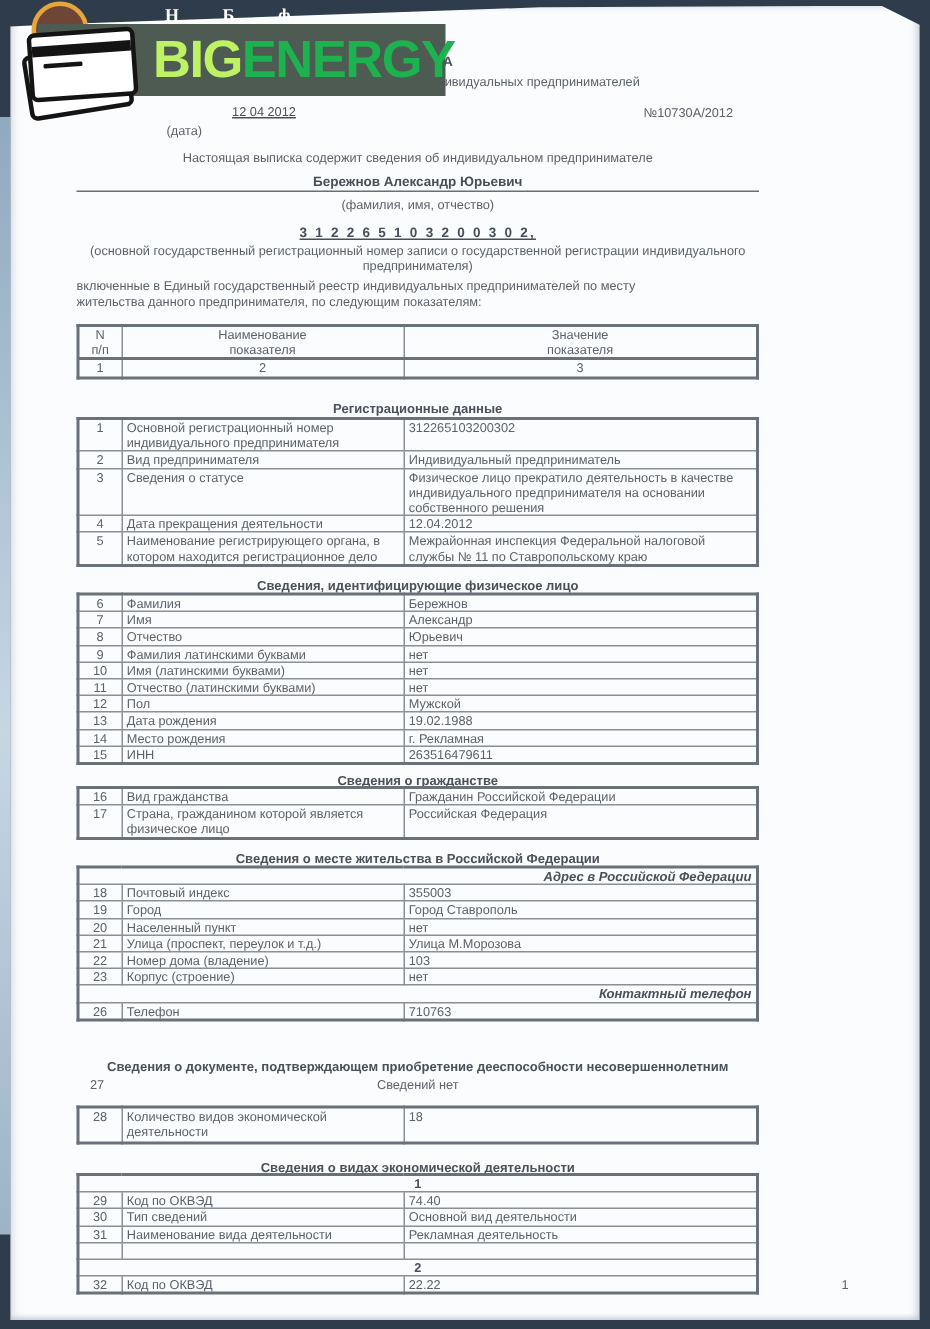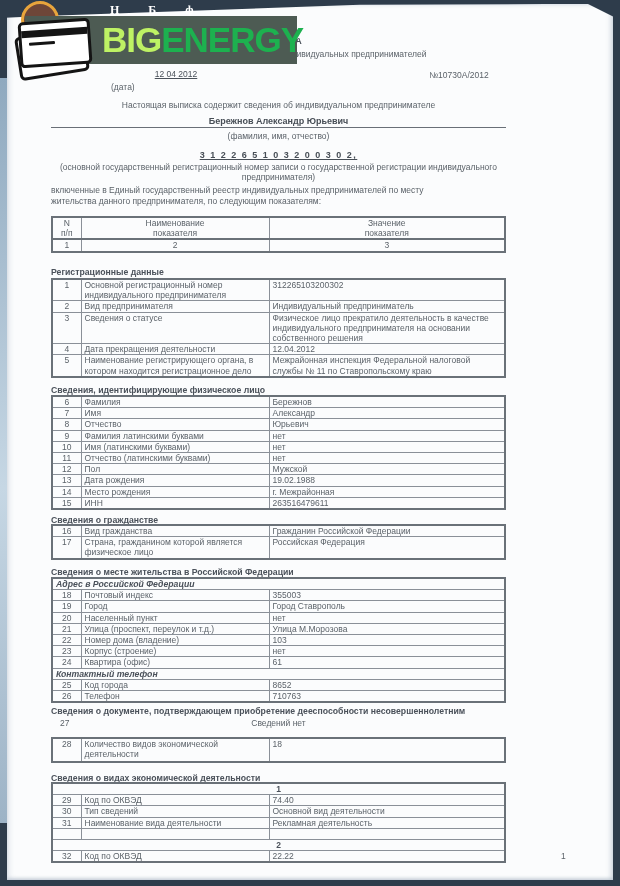--- a/index.html
+++ b/index.html
@@ -44,27 +44,27 @@
   .doc-num{position:absolute;left:330px;top:70px;margin-left:48px;}
   .intro{top:100px;}
   .name{top:116px;font-weight:bold;font-size:9px;color:#474e56;}
   .name-line{top:127px;height:1px;background:#696f77;}
   .name-cap{top:131px;}
   .ogrn{top:150px;font-weight:bold;font-size:9px;letter-spacing:1.5px;text-decoration:underline;color:#474e56;}
   .ogrn-cap1{top:162px;}
   .ogrn-cap2{top:172px;}
   .incl1{top:185px;}
   .incl2{top:196px;}
-  .sec-title{font-weight:bold;font-size:8.7px;text-align:left;color:#4a515a;}
+  .sec-title{font-weight:bold;font-size:8.7px;text-align:center;color:#4a515a;}
 
   table.doc{border-collapse:collapse;width:455px;table-layout:fixed;border:2px solid #6a7178;}
   table.doc td{border:1px solid #8a9098;font-size:8.5px;line-height:10.2px;padding:0 3px;
         vertical-align:top;color:#5b6269;overflow:hidden;}
   table.doc td.num{text-align:center;padding:0 1px;}
-  table.doc td.sub{text-align:left;font-weight:bold;font-style:italic;font-size:8.7px;color:#4a515a;}
+  table.doc td.sub{text-align:right;font-weight:bold;font-style:italic;font-size:8.7px;color:#4a515a;}
   table.doc td.subnum{text-align:center;font-weight:bold;color:#4a515a;}
   table.doc.cols td{text-align:center;white-space:pre-line;}
   table.doc tr.thick td{border-top:2px solid #6a7178;}
   table.doc.tall td{height:22px;}
 
   .row27{position:absolute;left:0;top:718px;width:455px;}
   .row27 .n{position:absolute;left:9px;top:0;}
   .pagenum{position:absolute;left:561px;top:851px;font-size:8.5px;color:#5b6269;z-index:1;}
 </style>
 </head>
@@ -213,21 +213,21 @@
               <td>Мужской</td>
             </tr>
             <tr>
               <td class="num">13</td>
               <td>Дата рождения</td>
               <td>19.02.1988</td>
             </tr>
             <tr>
               <td class="num">14</td>
               <td>Место рождения</td>
-              <td>г. Межрайонная</td>
+              <td>г. Рекламная</td>
             </tr>
             <tr>
               <td class="num">15</td>
               <td>ИНН</td>
               <td>263516479611</td>
             </tr>
           </tbody>
         </table>
       </div>
 
@@ -290,31 +290,21 @@
               <td class="num">22</td>
               <td>Номер дома (владение)</td>
               <td>103</td>
             </tr>
             <tr>
               <td class="num">23</td>
               <td>Корпус (строение)</td>
               <td>нет</td>
             </tr>
             <tr>
-              <td class="num">24</td>
-              <td>Квартира (офис)</td>
-              <td>61</td>
-            </tr>
-            <tr>
               <td class="sub" colspan="3">Контактный телефон</td>
-            </tr>
-            <tr>
-              <td class="num">25</td>
-              <td>Код города</td>
-              <td>8652</td>
             </tr>
             <tr>
               <td class="num">26</td>
               <td>Телефон</td>
               <td>710763</td>
             </tr>
           </tbody>
         </table>
       </div>
 

